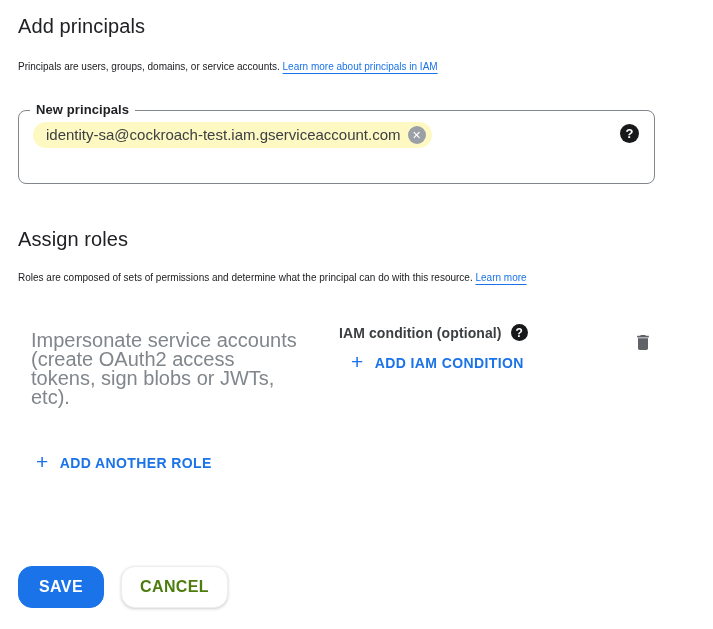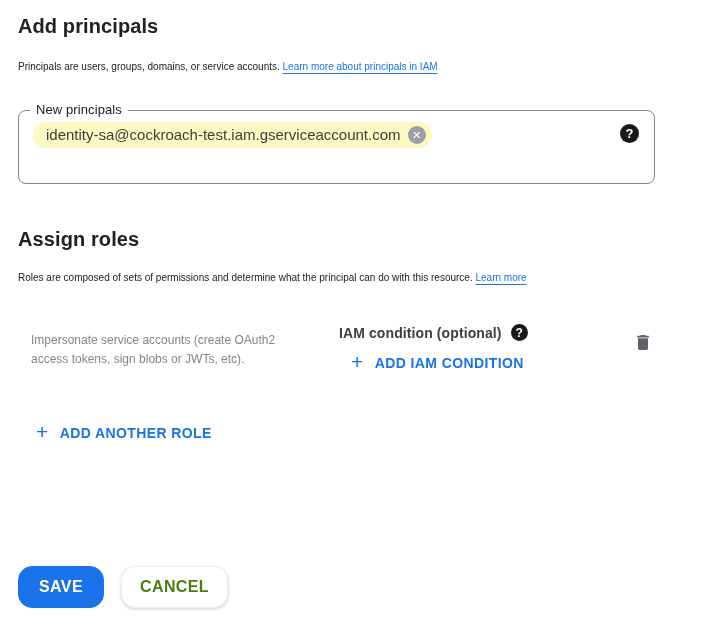--- a/index.html
+++ b/index.html
@@ -8,21 +8,21 @@
     width: 713px; height: 629px;
     font-family: "Liberation Sans", "DejaVu Sans", sans-serif;
     color: #202124;
     overflow: hidden;
     position: relative;
   }
   .page { padding: 15px 18px 0 18px; }
 
   h1.section-title, h2.section-title {
     font-size: 20px;
-    font-weight: 700;
+    font-weight: 400;
     color: #202124;
     letter-spacing: 0.1px;
   }
   p.body-text {
     font-size: 10px;
     line-height: 25px;
     color: #202124;
   }
   .intro { margin-top: 16px; max-width: 646px; }
   a.link {
@@ -39,21 +39,21 @@
     border-radius: 8px;
     background: #fff;
   }
   .notch-label {
     position: absolute;
     top: -9px;
     left: 11px;
     background: #fff;
     padding: 0 6px;
     font-size: 13px;
-    font-weight: 400;
+    font-weight: 700;
     color: #202124;
     letter-spacing: 0.1px;
     white-space: nowrap;
   }
   .principals-field {
     margin-top: 31px;
     width: 637px;
     height: 74px;
     padding: 11px 14px;
   }
@@ -130,21 +130,21 @@
     width: 0; height: 0;
     border-left: 6px solid transparent;
     border-right: 6px solid transparent;
     border-top: 6px solid #3c4043;
     margin-left: 10px;
     flex: 0 0 auto;
   }
   .role-helper {
     margin: 9px 0 0 13px;
     width: 268px;
-    font-size: 12px;
+    font-size: 20px;
     line-height: 19px;
     color: #80868b;
   }
 
   .condition-col { margin-left: 24px; flex: 0 0 auto; }
   .condition-label-row {
     display: flex;
     align-items: center;
     gap: 9px;
     margin-top: 2px;

